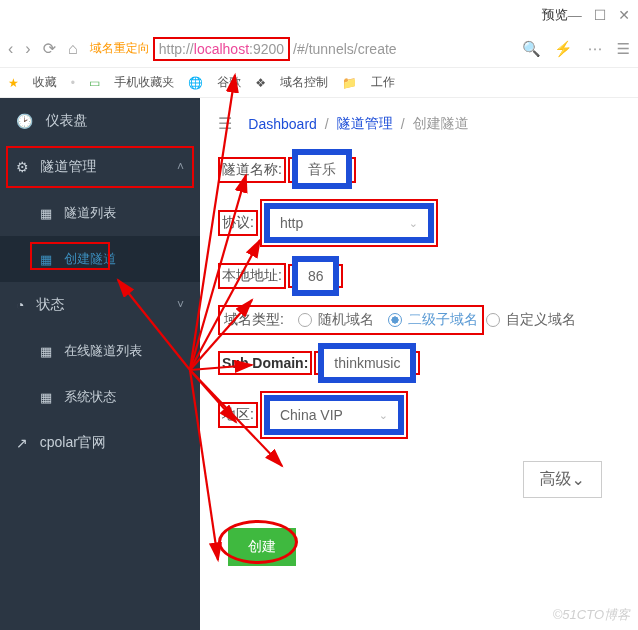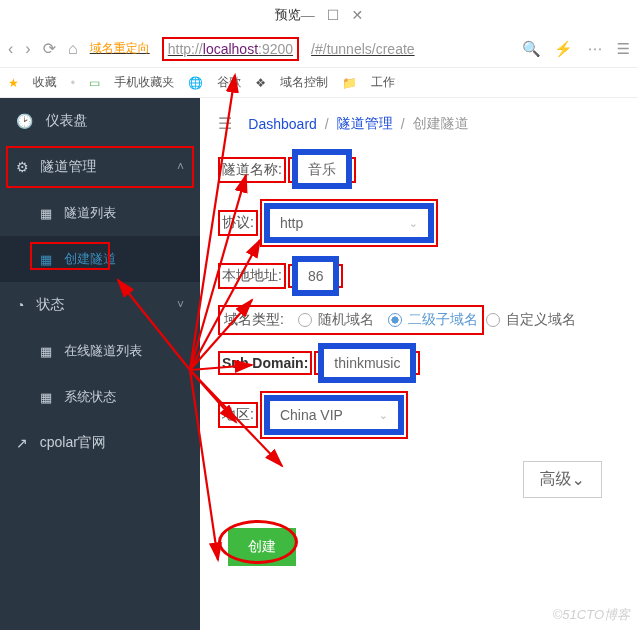--- a/index.html
+++ b/index.html
@@ -1,26 +1,26 @@
 <!DOCTYPE html>
 <html><head>
 <meta charset="utf-8">
 <style>
 *{box-sizing:border-box;margin:0;padding:0;font-family:Arial,"Microsoft YaHei",sans-serif;}
 body{width:638px;height:630px;background:#fff;font-size:13px;color:#333;overflow:hidden;position:relative;}
-.window-titlebar{height:30px;display:flex;align-items:center;padding:0 8px;justify-content:center;}
+.window-titlebar{height:30px;display:flex;align-items:center;padding:0 8px;justify-content:flex-end;}
 .window-title{font-size:13px;color:#333;}
 .window-controls{display:flex;gap:12px;color:#888;font-size:14px;}
 .window-controls span{cursor:pointer;}
 .browser-bar{height:38px;display:flex;align-items:center;padding:0 8px;gap:12px;border-bottom:1px solid #eee;}
 .browser-btn{color:#999;font-size:16px;cursor:pointer;}
-.url-line{flex:1;display:flex;align-items:center;gap:12px;text-decoration:underline;}
+.url-line{flex:1;display:flex;align-items:center;gap:3px;}
 .redirect-label{color:#ff9800;font-size:12px;}
 .url-box{border:2px solid #e80000;padding:2px 4px;font-size:14px;color:#999;}
-.url-box .domain{color:#701a75;}
+.url-box .domain{color:#ec4899;}
 .url-suffix{color:#999;font-size:14px;}
 .url-icons{display:flex;gap:14px;color:#999;font-size:15px;}
 .bookmark-bar{height:30px;display:flex;align-items:center;gap:14px;padding:0 8px;font-size:12px;color:#555;border-bottom:1px solid #eee;}
 .bm-star{color:#ffb400;}
 .bm-green{color:#4caf50;}
 .bm-folder{color:#ffc14d;}
 .layout{display:flex;height:532px;}
 .sidebar{width:200px;background:#2b3643;color:#c5ced6;display:flex;flex-direction:column;}
 .side-item{display:flex;align-items:center;gap:12px;padding:14px 16px;cursor:pointer;font-size:14px;position:relative;}
 .side-sub{padding-left:40px;font-size:13px;}

